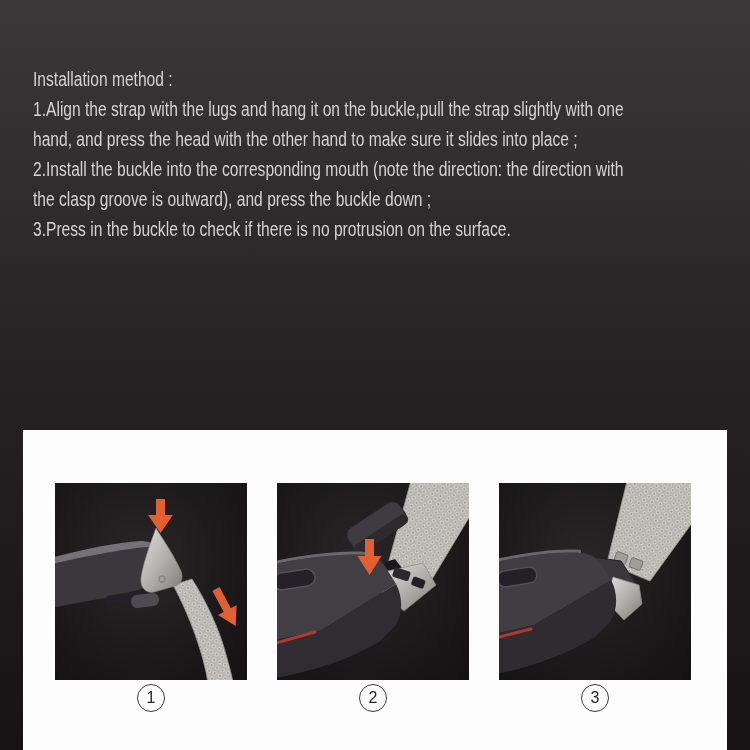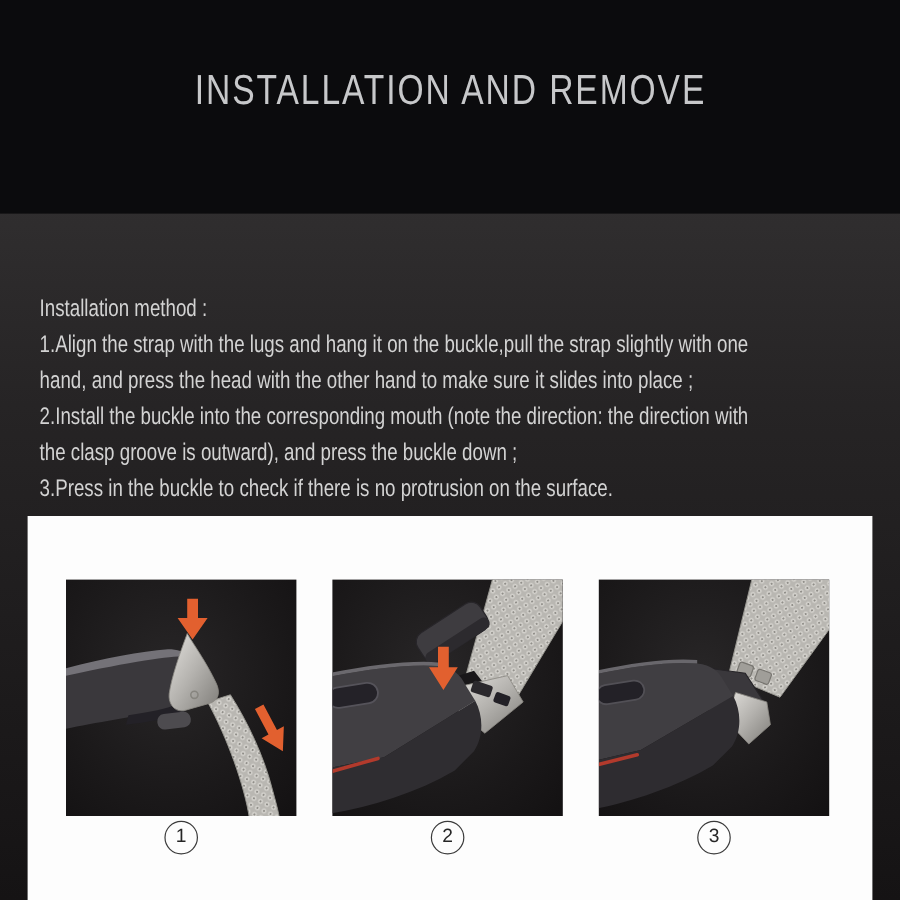--- a/index.html
+++ b/index.html
@@ -40,23 +40,20 @@
     margin-top:4px;width:26px;height:26px;border:1.5px solid #3b3b3b;border-radius:50%;
     display:flex;align-items:center;justify-content:center;
     color:#262626;font-size:16px;line-height:1;
   }
 </style>
 </head>
 <body>
 
 <div class="page">
 
-  <div class="header">
-    <div class="title">INSTALLATION AND REMOVE</div>
-  </div>
 
   <div class="instructions">
     <div class="line">Installation method :</div>
     <div class="line">1.Align the strap with the lugs and hang it on the buckle,pull the strap slightly with one</div>
     <div class="line">hand, and press the head with the other hand to make sure it slides into place ;</div>
     <div class="line">2.Install the buckle into the corresponding mouth (note the direction: the direction with</div>
     <div class="line">the clasp groove is outward), and press the buckle down ;</div>
     <div class="line">3.Press in the buckle to check if there is no protrusion on the surface.</div>
   </div>
 

